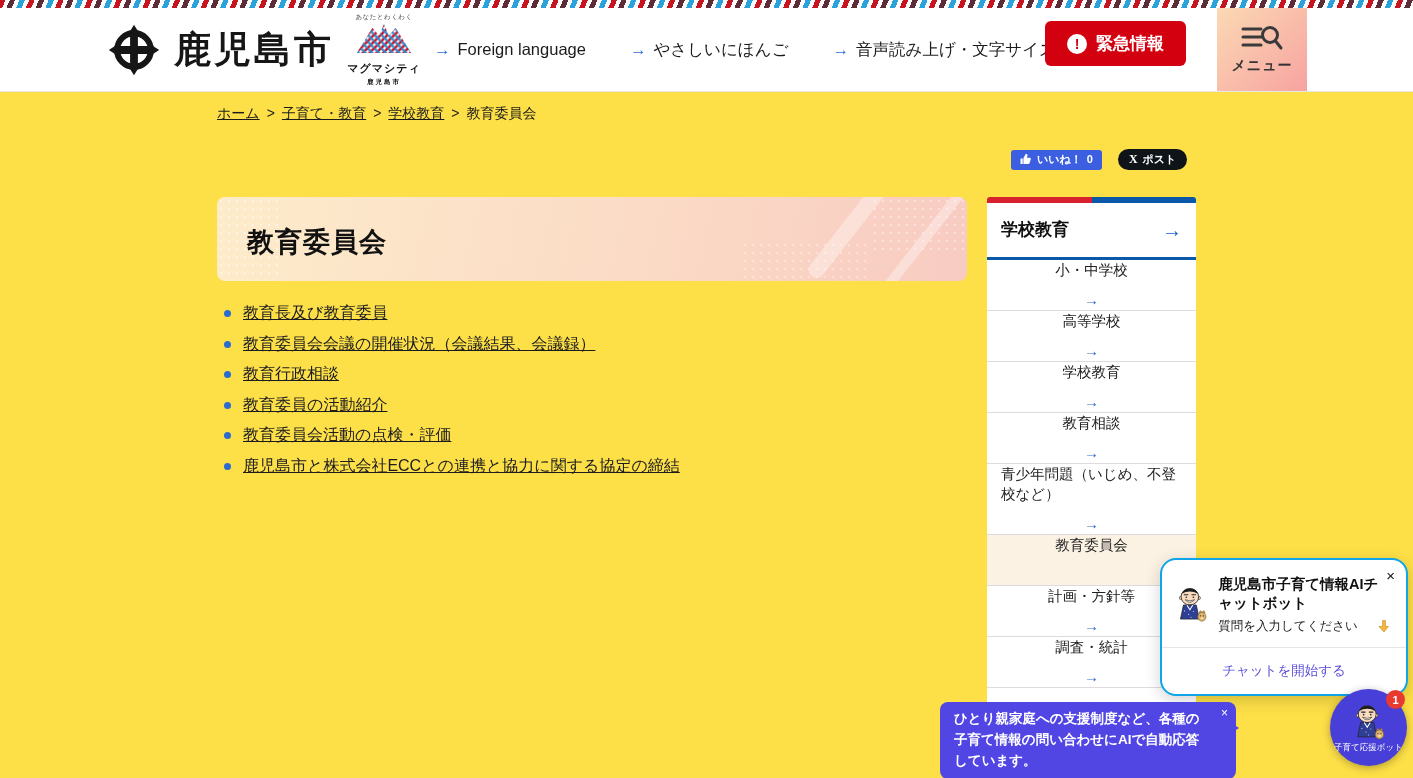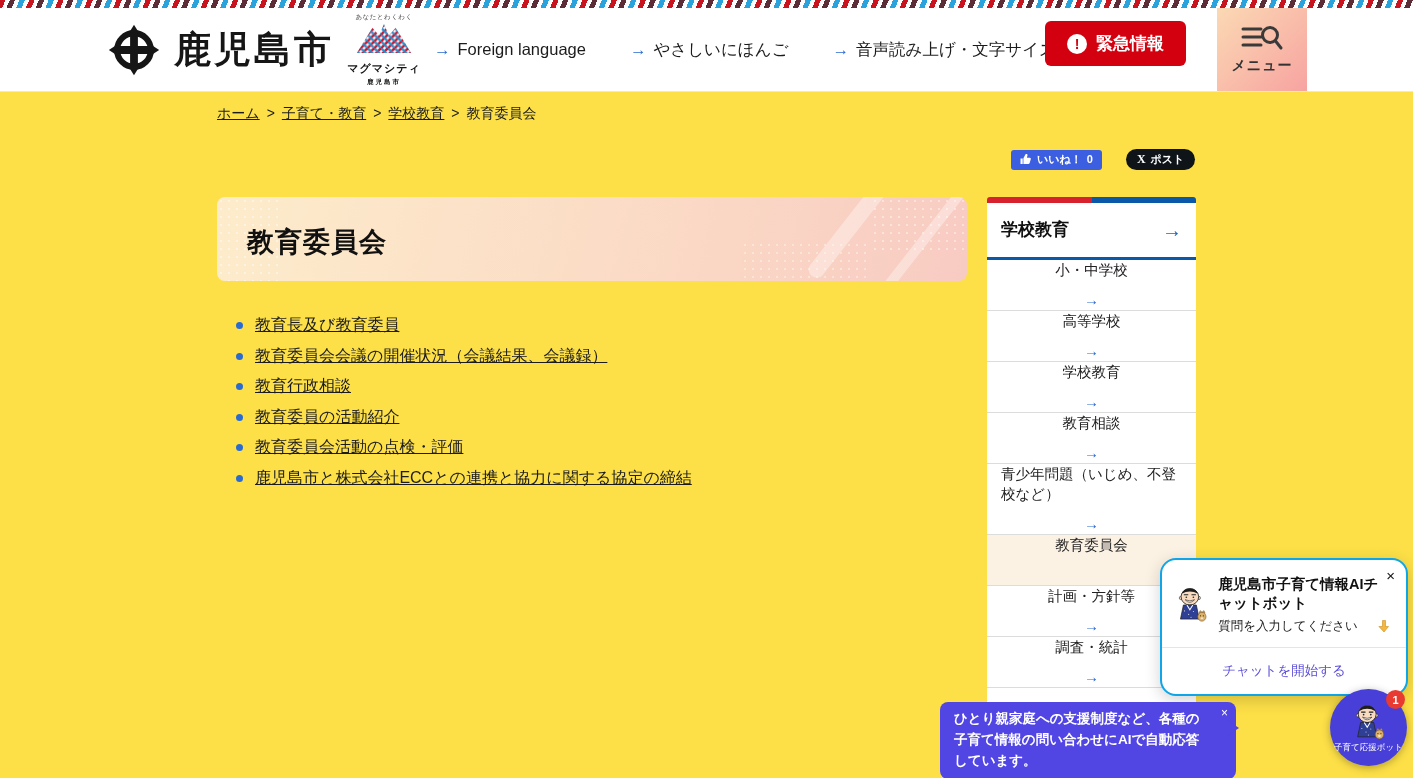--- a/index.html
+++ b/index.html
@@ -52,41 +52,41 @@
     background:linear-gradient(135deg,var(--menu-grad-start),var(--menu-grad-end));
     display:flex;flex-direction:column;align-items:center;justify-content:center;gap:5px;}
   .menu-btn span{font-size:14px;color:#333;font-weight:bold;letter-spacing:1px;}
 
   
   .breadcrumb{position:absolute;left:217px;top:104px;font-size:14px;color:#1b1b1b;}
   .breadcrumb a{color:#1b1b1b;text-decoration:underline;cursor:pointer;}
   .breadcrumb .sep{margin:0 7px;}
 
   
-  .social{position:absolute;left:1011px;top:149px;display:flex;align-items:center;gap:24px;}
+  .social{position:absolute;left:1011px;top:149px;display:flex;align-items:center;gap:16px;}
   .like-btn{height:20px;background:var(--like-button-blue);border-radius:3px;display:flex;align-items:center;gap:5px;
     padding:0 9px;color:#fff;font-size:11px;font-weight:bold;text-decoration:none;cursor:pointer;}
   .post-btn{height:21px;background:#0f1419;border-radius:11px;display:flex;align-items:center;gap:5px;
     padding:0 11px;color:#fff;font-size:11px;font-weight:bold;text-decoration:none;cursor:pointer;}
   .x-logo{font-size:12px;font-weight:bold;color:#fff;font-family:"Liberation Serif",serif;}
 
   
   .title-banner{position:absolute;left:217px;top:197px;width:750px;height:84px;border-radius:8px;overflow:hidden;
     background:linear-gradient(103deg,var(--title-grad-start) 0%,var(--title-grad-mid) 52%,var(--title-grad-end) 100%);}
   .deco-dots{position:absolute;background-image:radial-gradient(rgba(255,255,255,.8) 1.2px,transparent 1.3px);background-size:8px 8px;}
   .dots-left{left:0;top:0;bottom:0;width:64px;opacity:.55;}
   .dots-right-top{right:0;top:0;width:96px;height:58px;opacity:.5;}
   .dots-right-bottom{right:96px;bottom:0;width:130px;height:40px;opacity:.45;}
   .streak{position:absolute;background:rgba(255,255,255,.35);border-radius:9px;transform:rotate(-52deg);}
   .streak-1{width:160px;height:16px;right:26px;top:8px;}
   .streak-2{width:150px;height:10px;right:-24px;top:48px;}
   .title-banner h1{position:relative;margin:0;padding:27px 0 0 30px;font-size:27px;color:#111;letter-spacing:1px;}
 
   
-  .link-list{position:absolute;left:217px;top:303px;width:750px;margin:12px;padding:0;list-style:none;}
+  .link-list{position:absolute;left:217px;top:303px;width:750px;margin:0;padding:0;list-style:none;}
   .link-item{position:relative;padding-left:26px;margin-bottom:10.5px;font-size:16px;line-height:1.25;}
   .link-item::before{content:'';position:absolute;left:7px;top:7px;width:7px;height:7px;border-radius:50%;background:var(--link-arrow-blue);}
   .link-item a{color:#1b1b20;text-decoration:underline;cursor:pointer;}
 
   
   .sidebar{position:absolute;left:987px;top:197px;width:209px;}
   .sidebar-topbar{height:6px;border-radius:3px 3px 0 0;
     background:linear-gradient(to right,#d7212e 0 50%,var(--accent-blue) 50% 100%);}
   .sidebar-header{height:54px;display:flex;align-items:center;justify-content:space-between;padding:0 14px;
     font-size:17px;font-weight:bold;color:#111;border-bottom:3px solid var(--accent-blue);background:#fff;cursor:pointer;}

